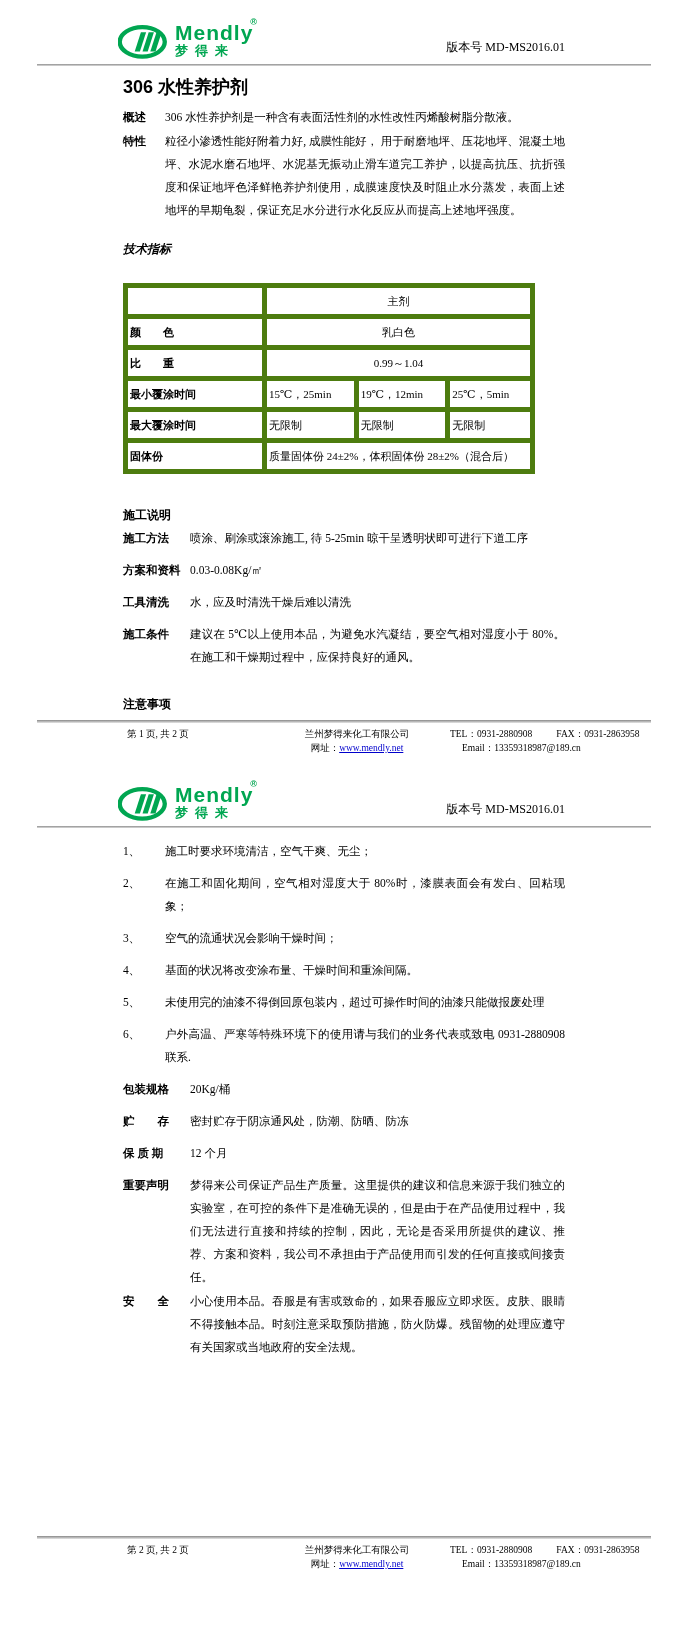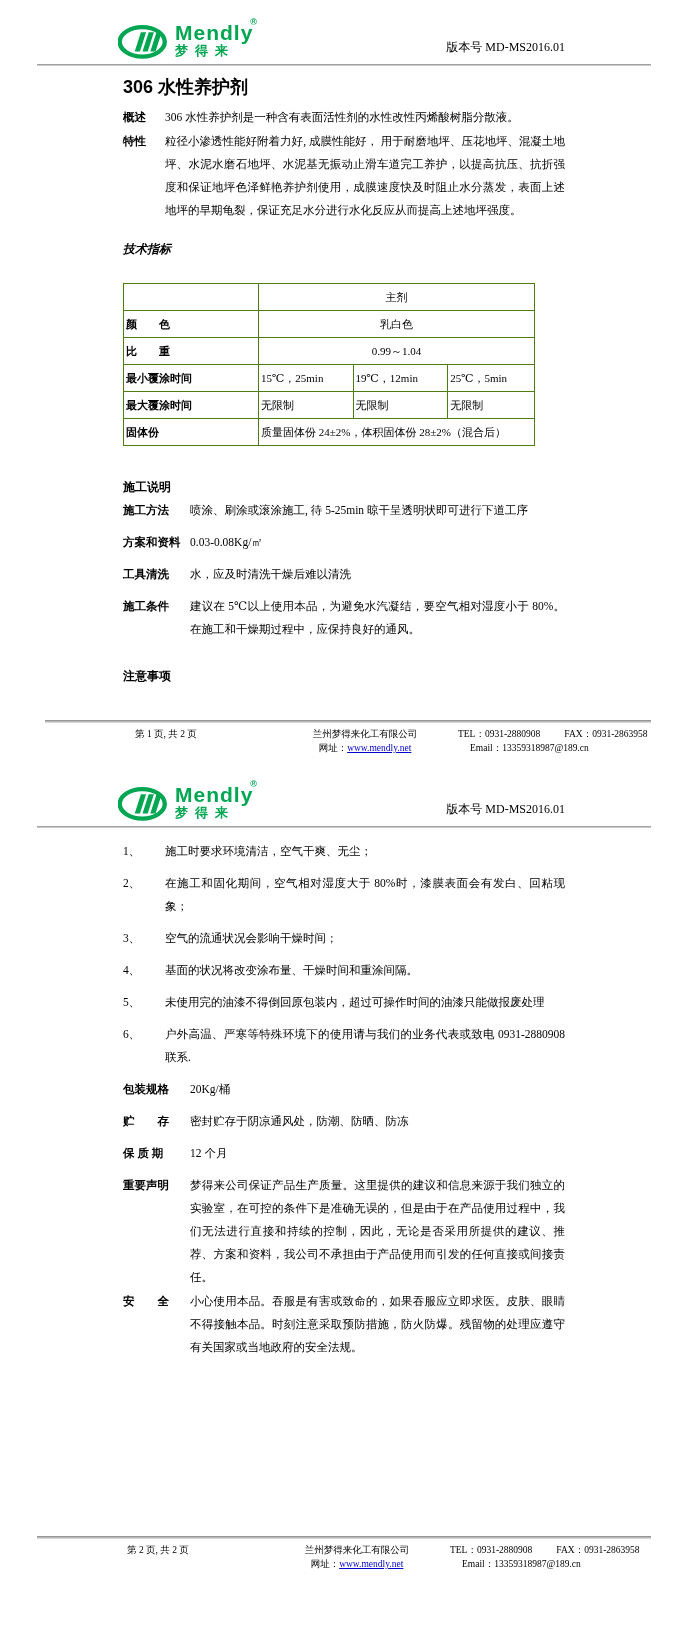--- a/index.html
+++ b/index.html
@@ -30,27 +30,27 @@
 
   .row{display:flex;margin-bottom:1px;}
   .row .lbl{font-weight:bold;flex:0 0 42px;}
   .row.wide .lbl{flex:0 0 67px;}
   .row .num{flex:0 0 42px;}
   .row .txt{flex:1;text-align:justify;}
 
   .sec-h{font-weight:bold;font-size:12px;}
 
   table.spec{border-collapse:collapse;width:412px;margin-top:22px;font-size:11px;}
-  table.spec td{border:1px solid #4d7c0f;height:24px;padding:1px 2px;line-height:15px;margin-top:20px;}
+  table.spec td{border:5px solid #4d7c0f;height:24px;padding:1px 2px;line-height:15px;margin-top:20px;}
   table.spec td.c0{width:130px;}
   table.spec td.ctr{text-align:center;}
   table.spec td.lblc{font-weight:bold;}
 
   .footer{position:absolute;left:0;right:0;}
-  #page1 .footer{top:720px;padding-left:8px;}
+  #page1 .footer{top:720px;}
   #page2 .footer{top:768px;}
   .f-rule{height:3px;background:linear-gradient(#888,#e6e6e6);margin:0 36px 0 37px;}
   .f-cols{display:flex;margin:4px 36px 0 37px;font-size:9.5px;line-height:14px;}
   .f-page{flex:0 0 155px;padding-left:90px;white-space:nowrap;}
   .f-mid{flex:0 0 150px;text-align:center;white-space:nowrap;}
   .f-right{flex:1;padding-left:18px;white-space:nowrap;}
   .f-right .l1 span{margin-right:24px;}
   .f-right .l2{padding-left:12px;}
   a.weblink{color:#0000cc;text-decoration:underline;}
 

